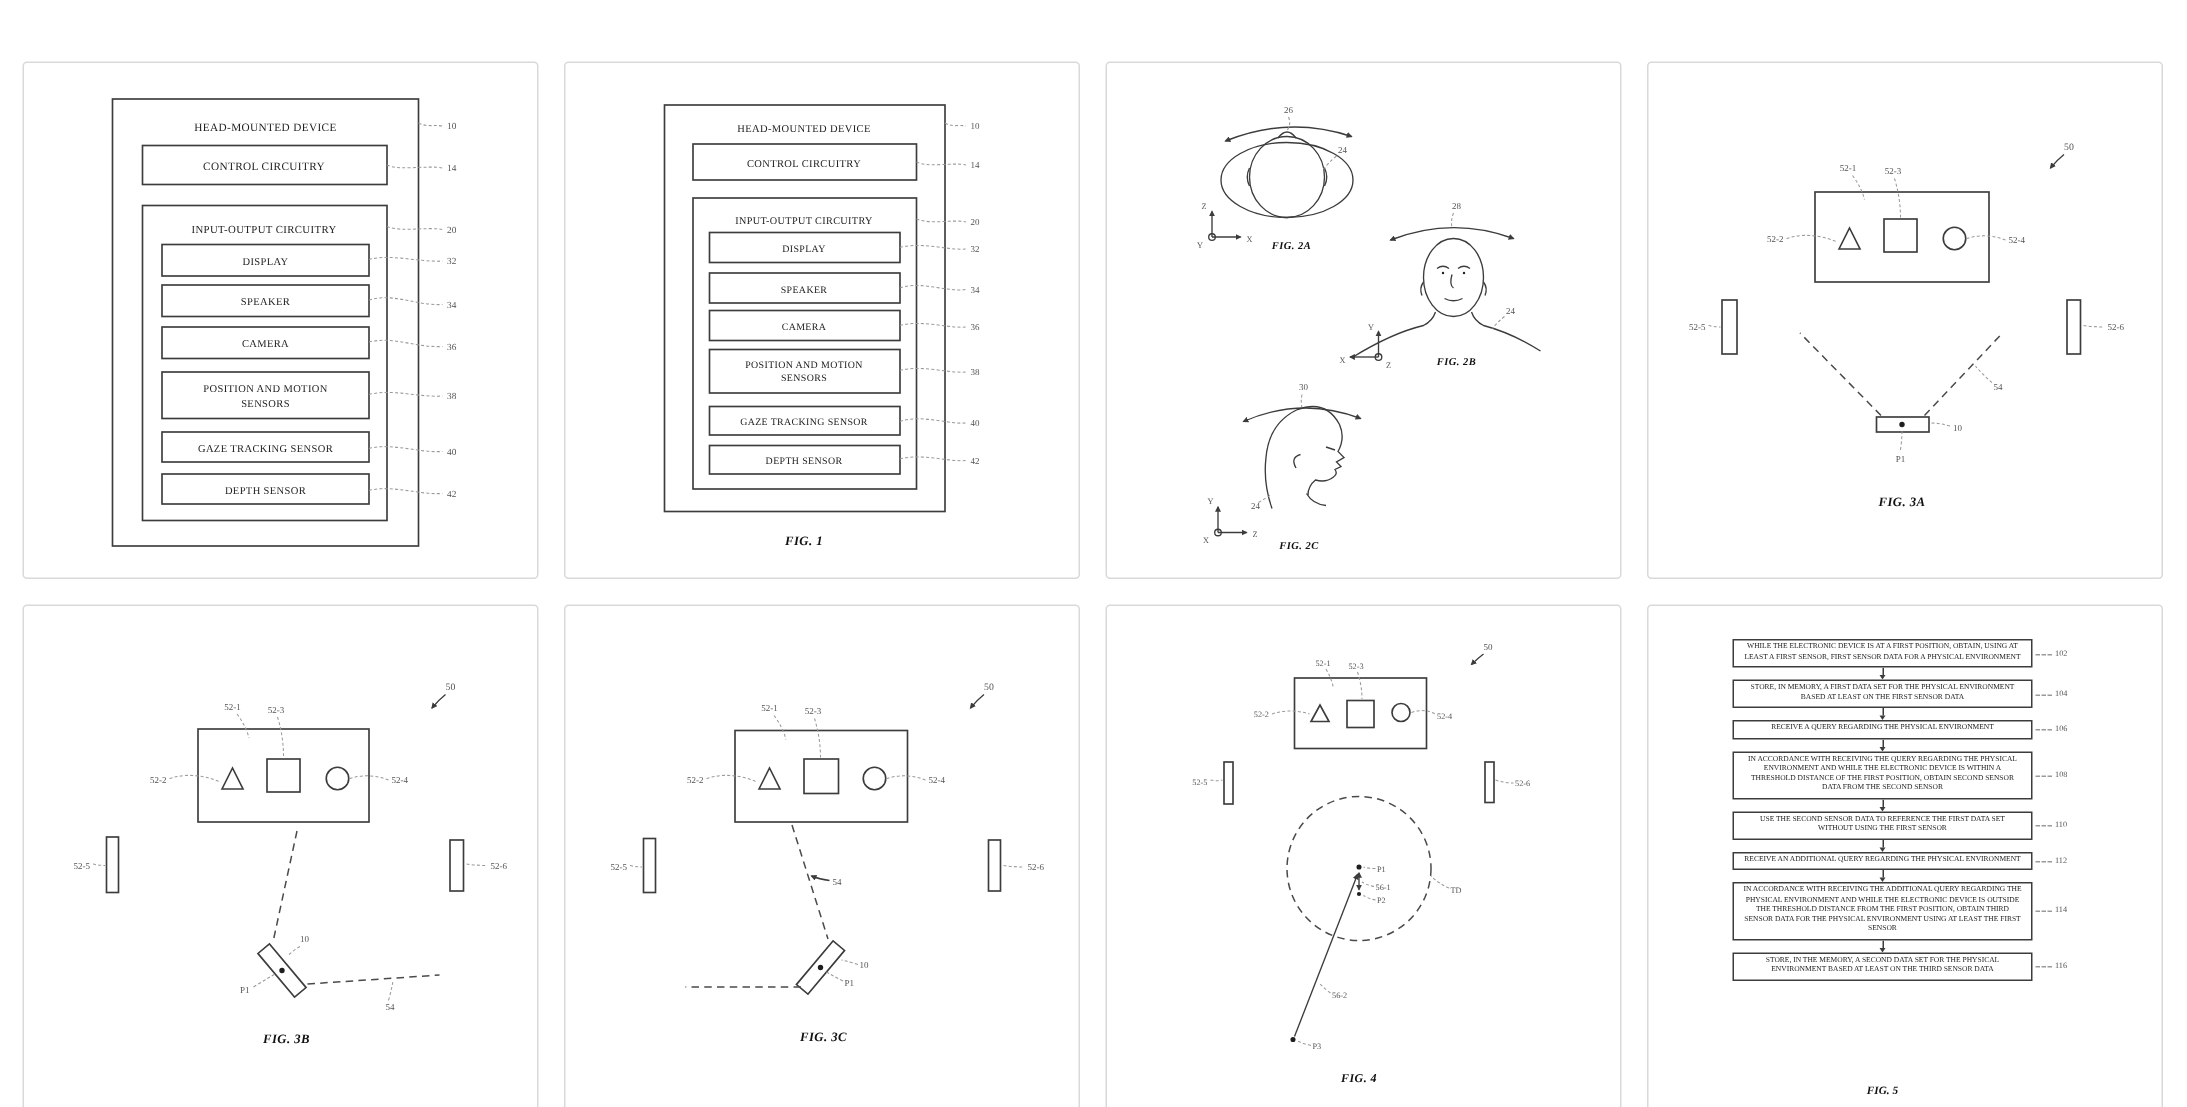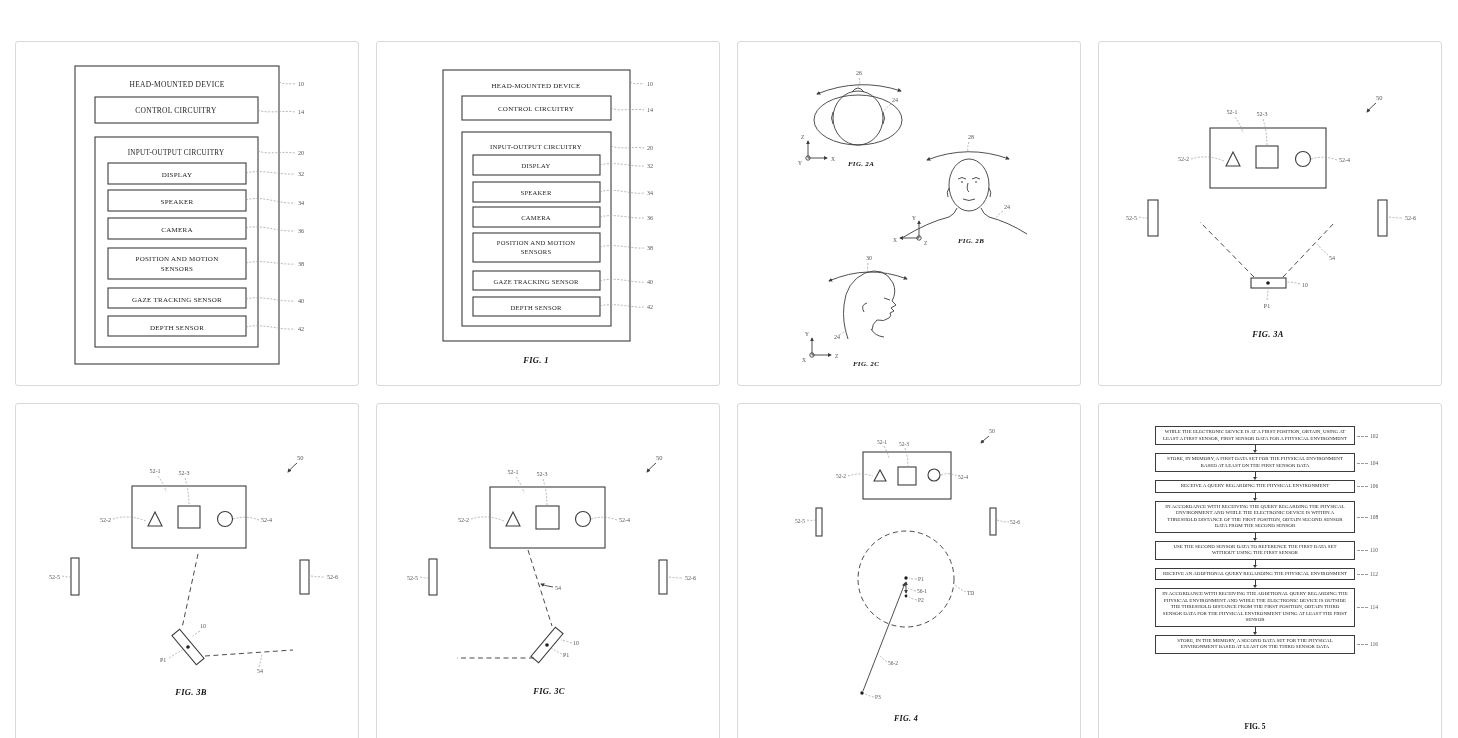--- a/index.html
+++ b/index.html
@@ -19,21 +19,21 @@
   .dot{fill:#1e1e1e;}
   
   .fc{position:absolute;left:56px;top:22px;width:200px;display:flex;flex-direction:column;}
   .fc-row{position:relative;}
   .fc-box{border:1px solid #3c3c3c;padding:2px 6px;font-size:5px;line-height:1.3;text-align:center;color:#1e1e1e;background:#fff;}
   .fc-ref{position:absolute;left:202px;top:50%;transform:translateY(-50%);display:flex;align-items:center;gap:2px;font-size:5.5px;color:#555;white-space:nowrap;}
   .fc-squig{width:11px;height:3px;border-bottom:1px dashed #9a9a9a;display:inline-block;margin-bottom:2px;}
   .fc-arrow{height:8px;display:flex;flex-direction:column;align-items:center;justify-content:flex-end;}
   .fc-stem{width:1px;flex:1;background:#3c3c3c;}
   .fc-head{width:0;height:0;border-left:2.5px solid transparent;border-right:2.5px solid transparent;border-top:3px solid #3c3c3c;}
-  .fc-cap{position:absolute;left:56px;width:200px;text-align:center;bottom:16px;font-weight:bold;font-size:7.5px;color:#111;}
+  .fc-cap{position:absolute;left:56px;width:200px;text-align:center;bottom:16px;font-weight:bold;font-style:italic;font-size:7.5px;color:#111;}
 </style>
 </head>
 <body>
 
 <div class="grid">
 
   <div class="panel">
     <svg width="344" height="345" viewBox="0 0 344 345">
       <rect class="sh" x="59" y="24" width="204" height="298"></rect>
       <text class="bt" x="161" y="45" font-size="7.5" text-anchor="middle">HEAD-MOUNTED DEVICE</text>

